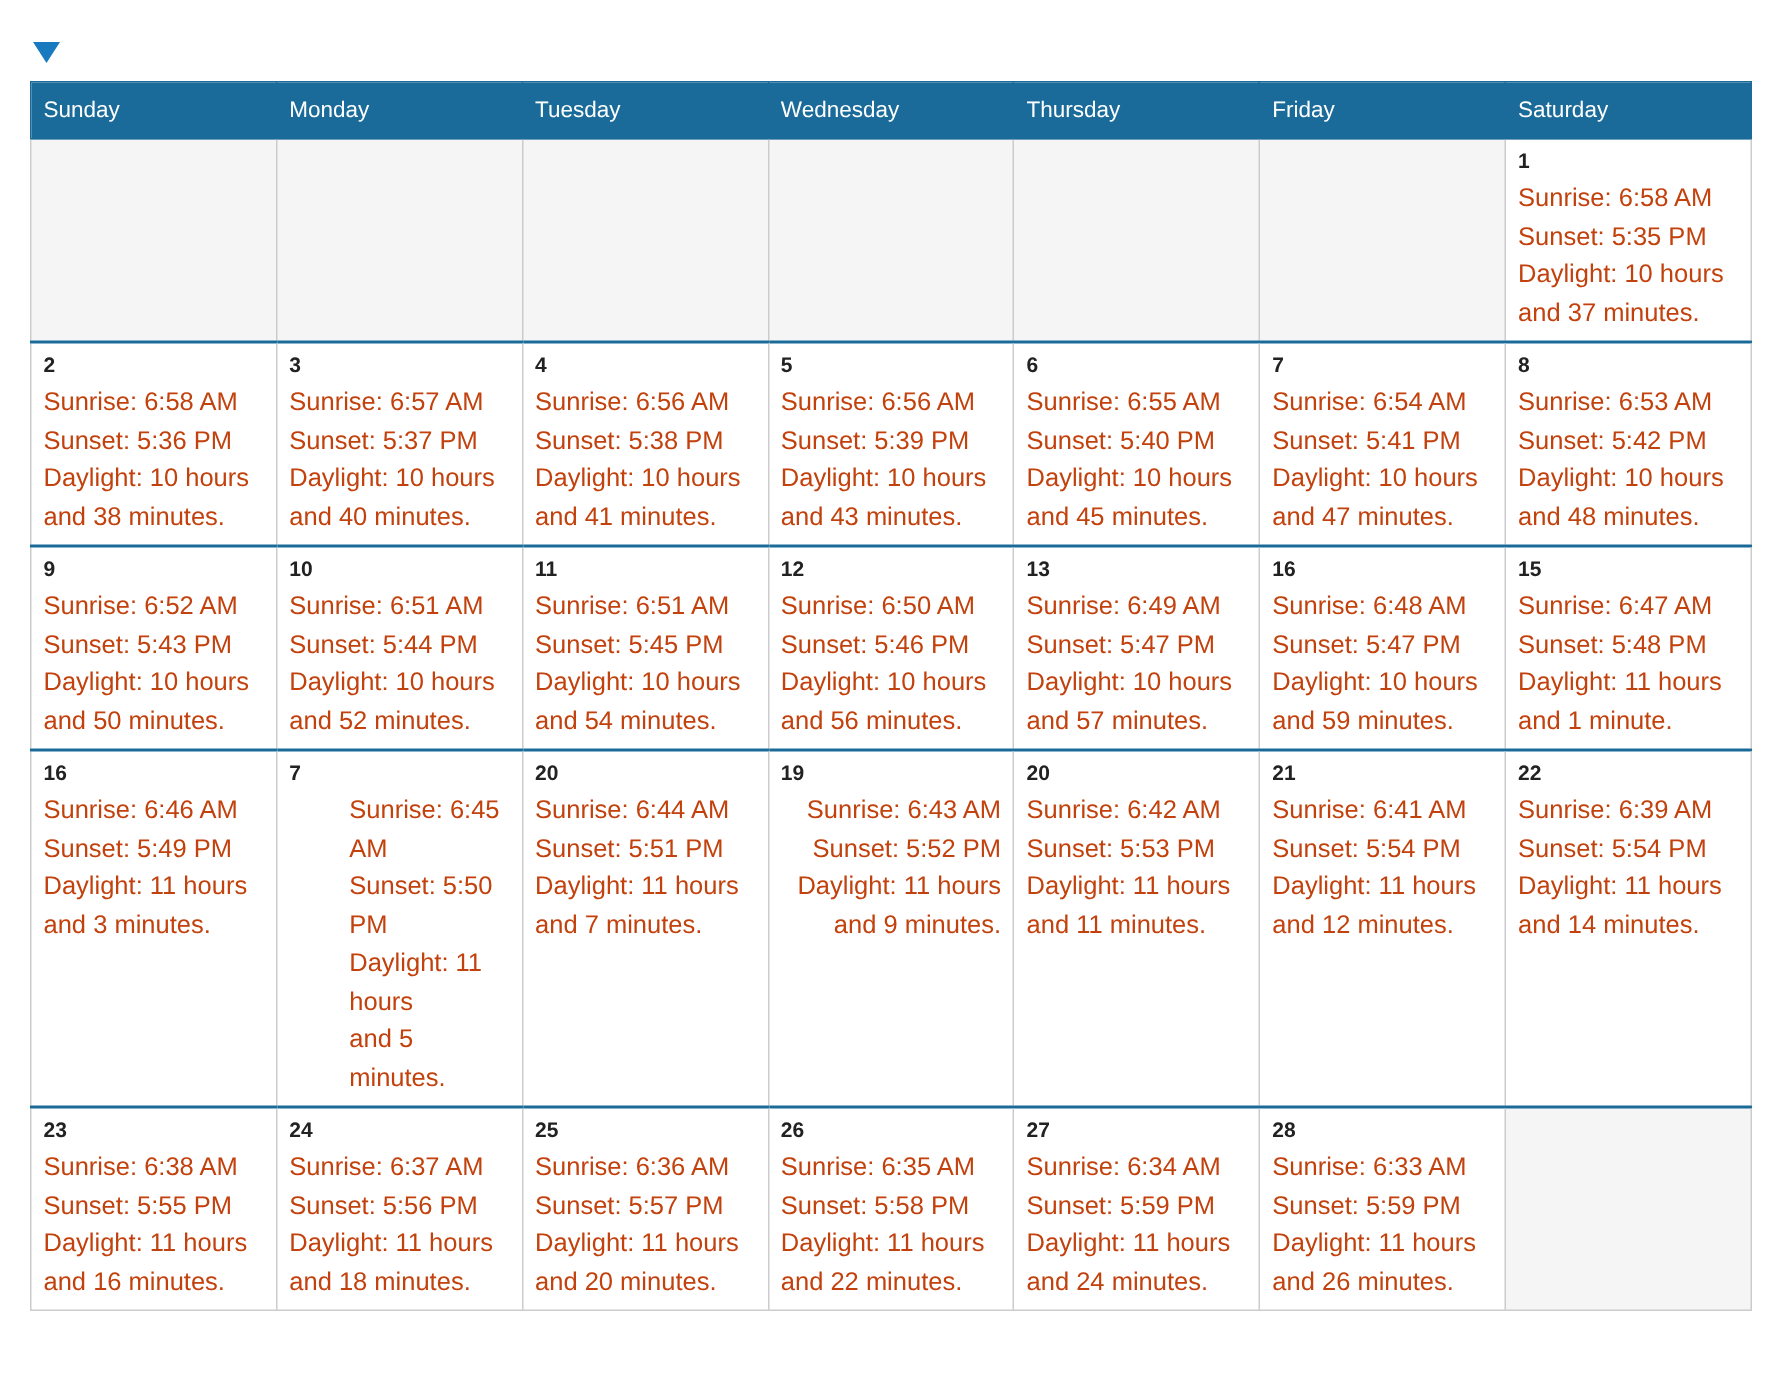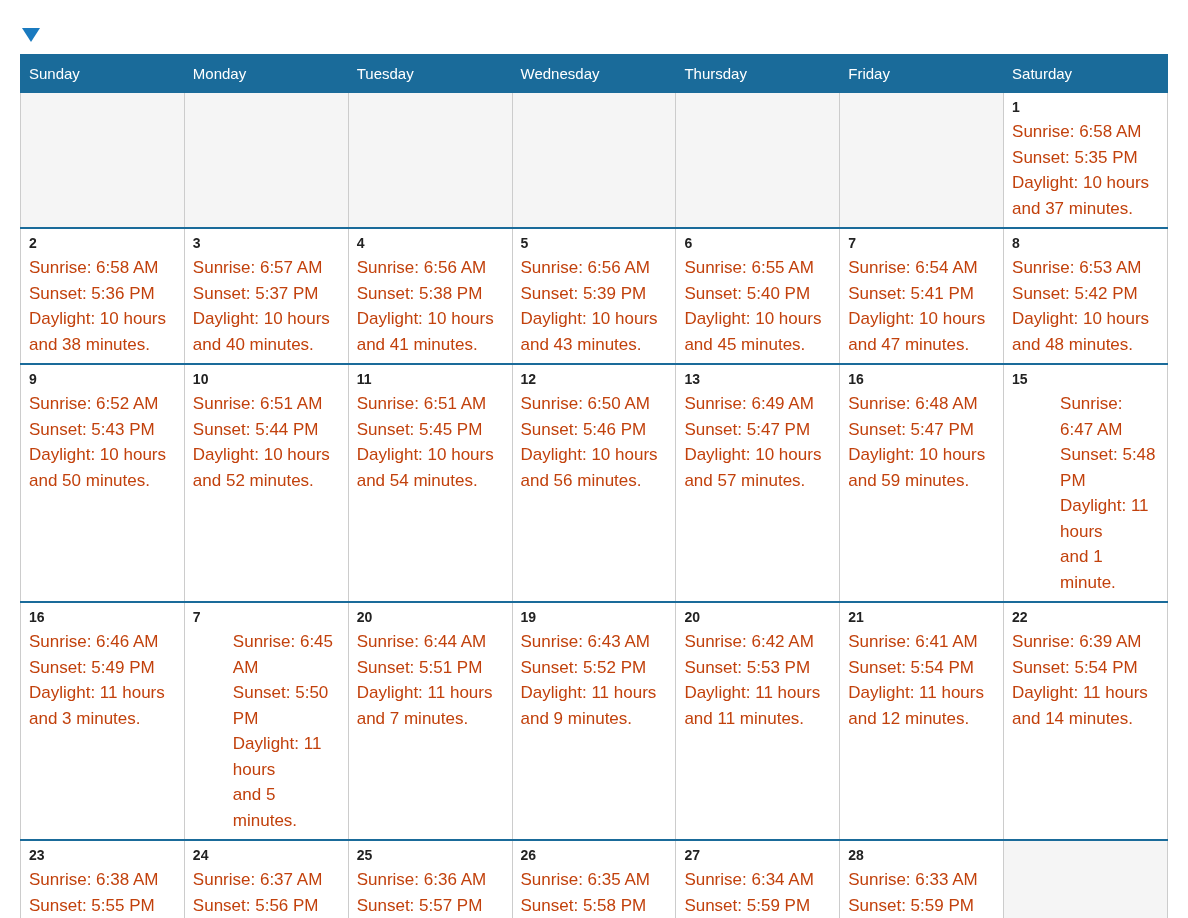--- a/index.html
+++ b/index.html
@@ -230,21 +230,21 @@
         </td>
         <td>
           <span class="day-number">16</span>
           <div class="day-info" style="white-space: pre-line;">Sunrise: 6:48 AM
 Sunset: 5:47 PM
 Daylight: 10 hours
 and 59 minutes.</div>
         </td>
         <td>
           <span class="day-number">15</span>
-          <div class="day-info" style="white-space: pre-line; margin-left: 48px;">Sunrise: 6:47 AM
+          <div class="day-info" style="white-space: pre-line;">Sunrise: 6:47 AM
 Sunset: 5:48 PM
 Daylight: 11 hours
 and 1 minute.</div>
         </td>
       </tr>
       <tr class="row-sep">
         <td>
           <span class="day-number">16</span>
           <div class="day-info" style="white-space: pre-line;">Sunrise: 6:46 AM
 Sunset: 5:49 PM
@@ -260,21 +260,21 @@
         </td>
         <td>
           <span class="day-number">20</span>
           <div class="day-info" style="white-space: pre-line;">Sunrise: 6:44 AM
 Sunset: 5:51 PM
 Daylight: 11 hours
 and 7 minutes.</div>
         </td>
         <td>
           <span class="day-number">19</span>
-          <div class="day-info" style="white-space: pre-line;">Sunrise: 6:43 AM
+          <div class="day-info" style="white-space: pre-line; text-align: right;">Sunrise: 6:43 AM
 Sunset: 5:52 PM
 Daylight: 11 hours
 and 9 minutes.</div>
         </td>
         <td>
           <span class="day-number">20</span>
           <div class="day-info" style="white-space: pre-line;">Sunrise: 6:42 AM
 Sunset: 5:53 PM
 Daylight: 11 hours
 and 11 minutes.</div>

